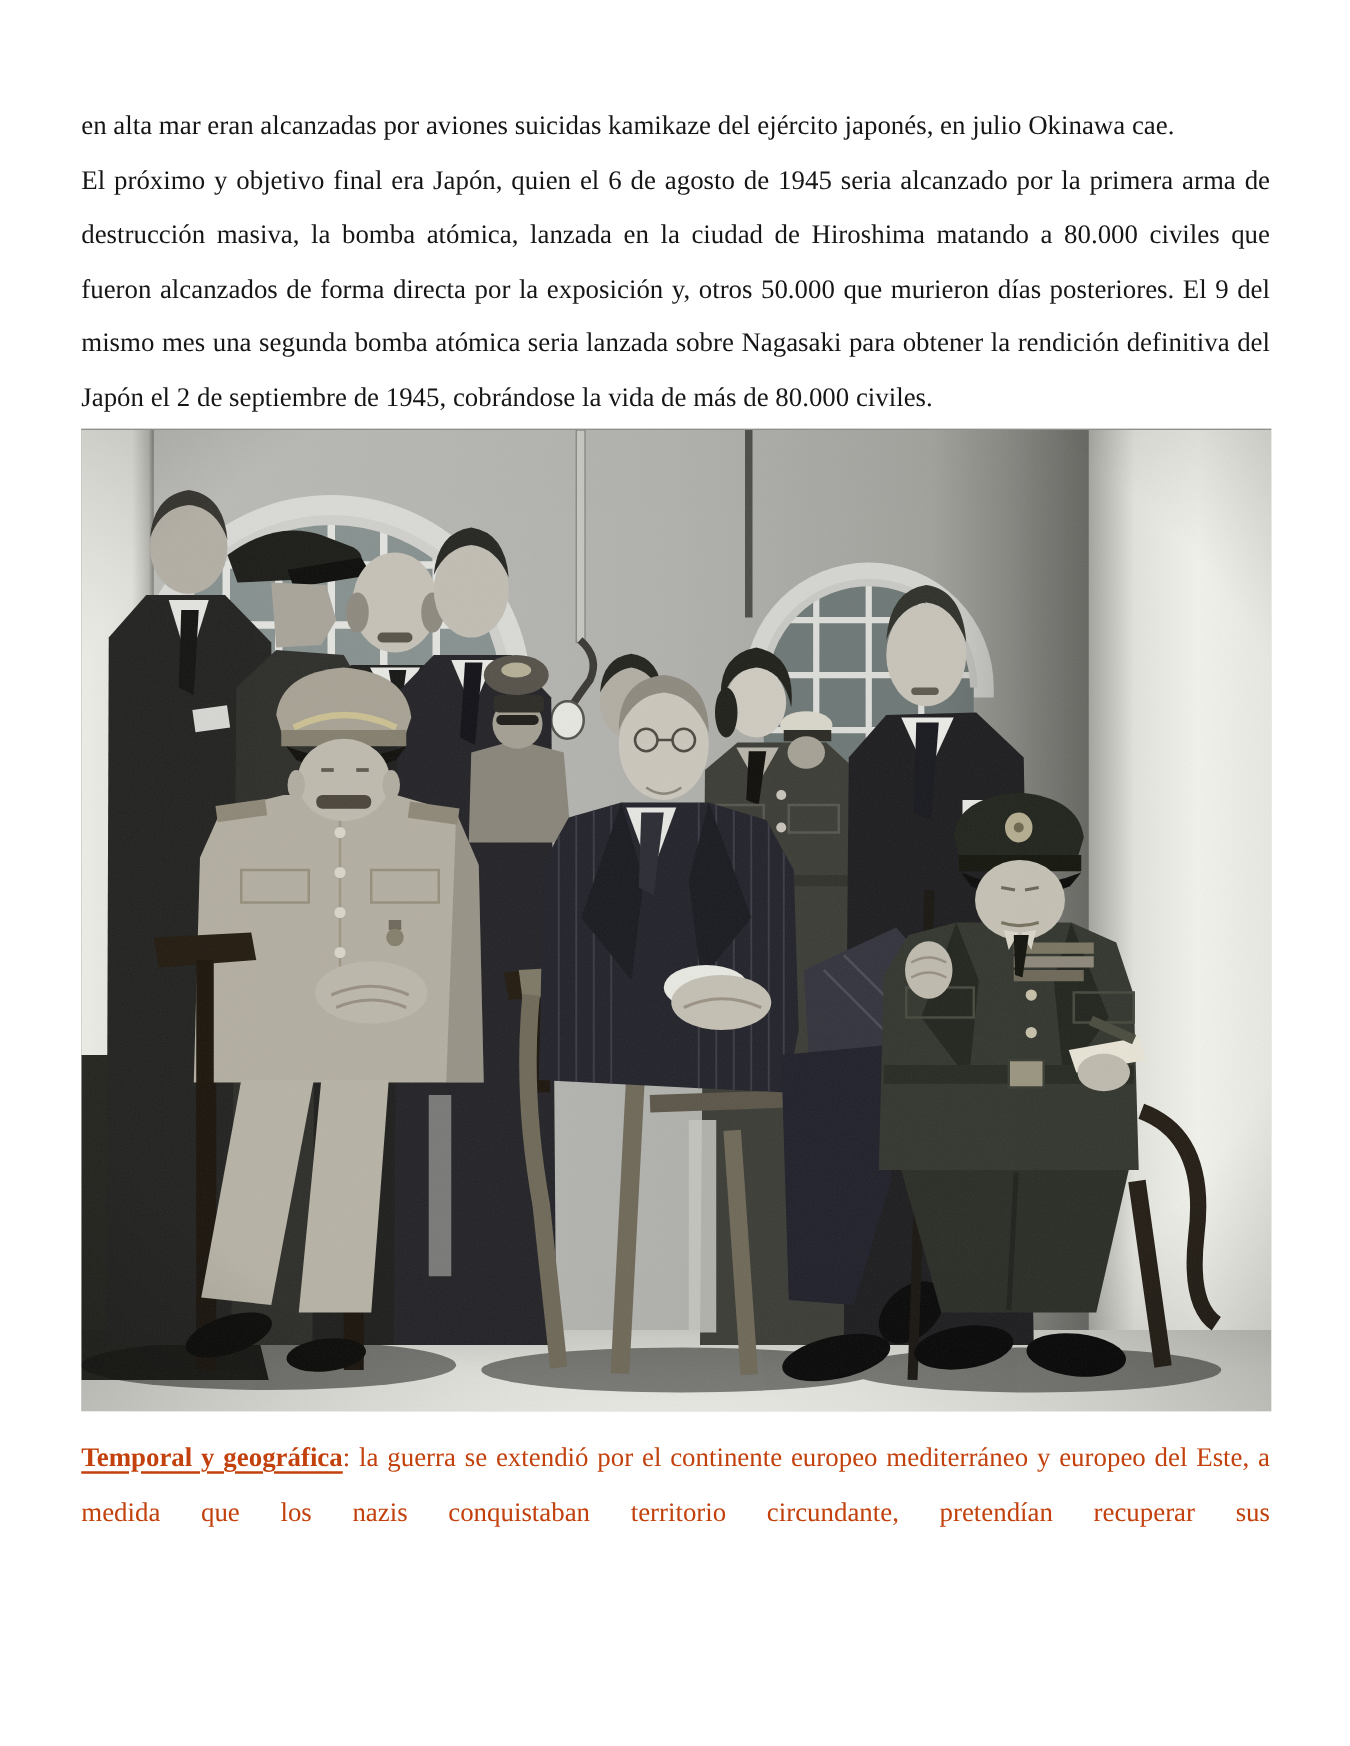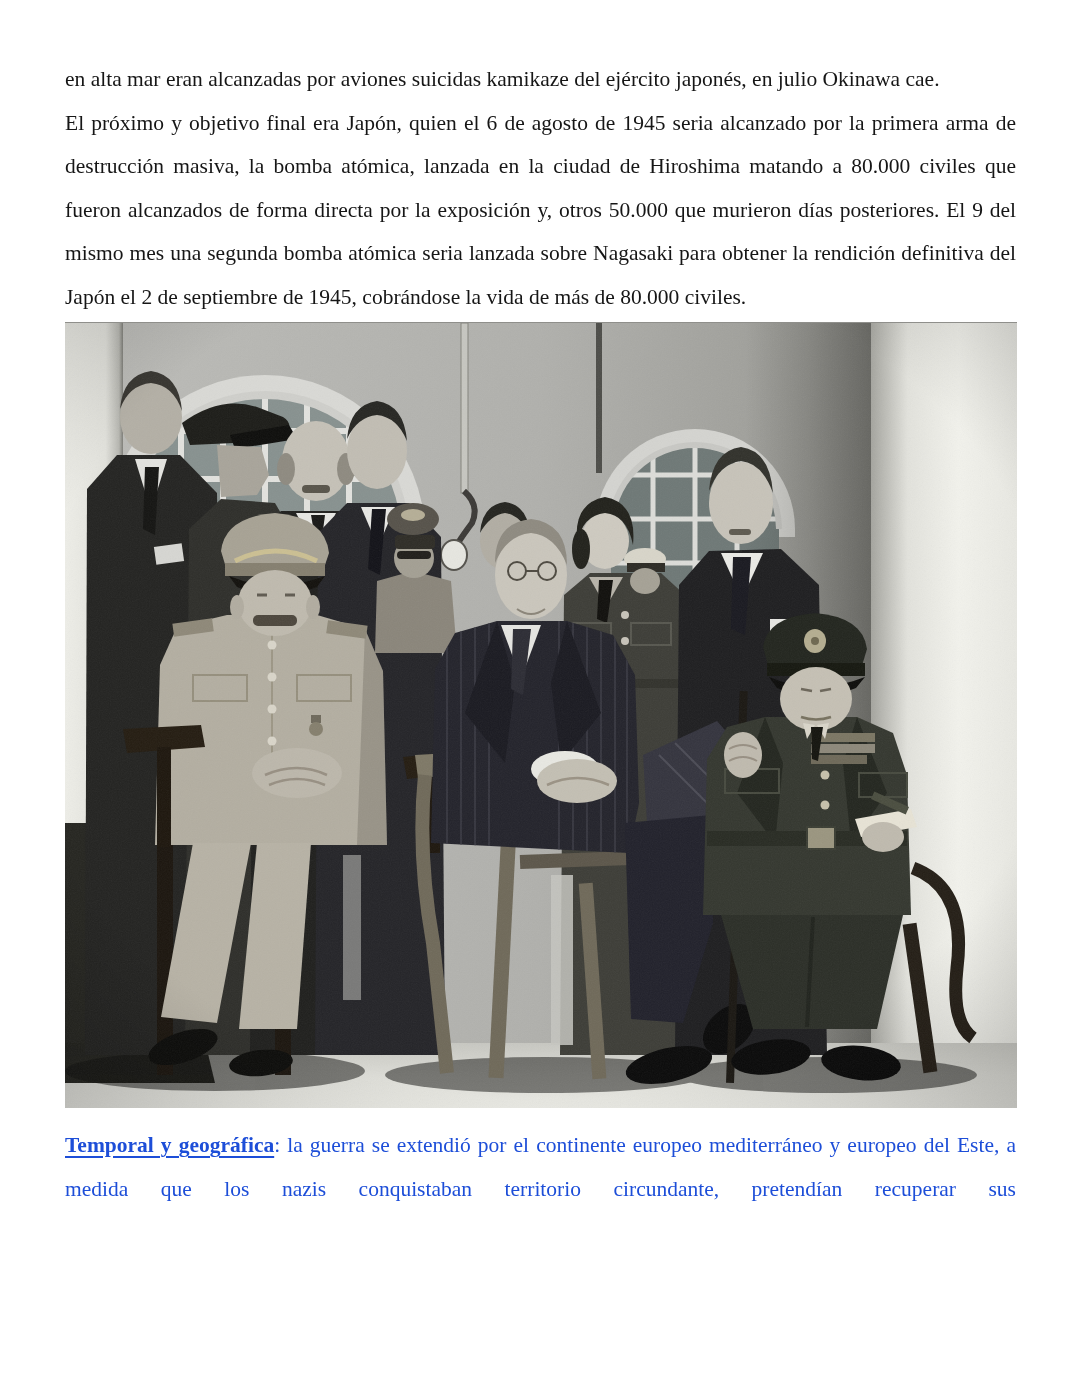--- a/index.html
+++ b/index.html
@@ -3,42 +3,42 @@
 <meta charset="utf-8">
 <style>
   html, body { margin: 0; padding: 0; background: #ffffff; }
   .page {
     width: 1080px; height: 1397px;
     margin: 0 auto; background: #ffffff;
     position: relative; overflow: hidden;
     font-family: "Liberation Serif", serif;
     color: #1a1a1a;
   }
-  .content { padding: 58px 64px 0 65px; }
+  .content { padding: 79px 64px 0 65px; }
   p.body-text {
     margin: 0;
     font-size: 21.5px; line-height: 43.5px;
     text-align: justify; color: #161616;
   }
   p.body-text.cont { margin-top: 0; }
   .photo-frame {
     margin-top: 3px; width: 952px; height: 785px;
     border-top: 1px solid #8f8f8b;
     overflow: hidden; background: #b1b1ad;
   }
   .photo-frame svg { display: block; }
   h3.section-heading {
     margin: 26px 0 0 0;
     font-size: 20px; line-height: 25px;
     font-weight: bold; letter-spacing: 0.3px; color: #141414;
   }
   p.para-lead {
     margin: 16px 0 0 0;
     font-size: 21.5px; line-height: 43.5px;
-    text-align: justify; text-align-last: justify; color: #1d4ed8;
+    text-align: justify; text-align-last: justify; color: #c2410c;
   }
   .lead-bold {
     font-weight: bold;
     text-decoration: underline;
     text-decoration-thickness: 1.5px;
     text-underline-offset: 4px;
   }
 </style>
 </head>
 <body>

